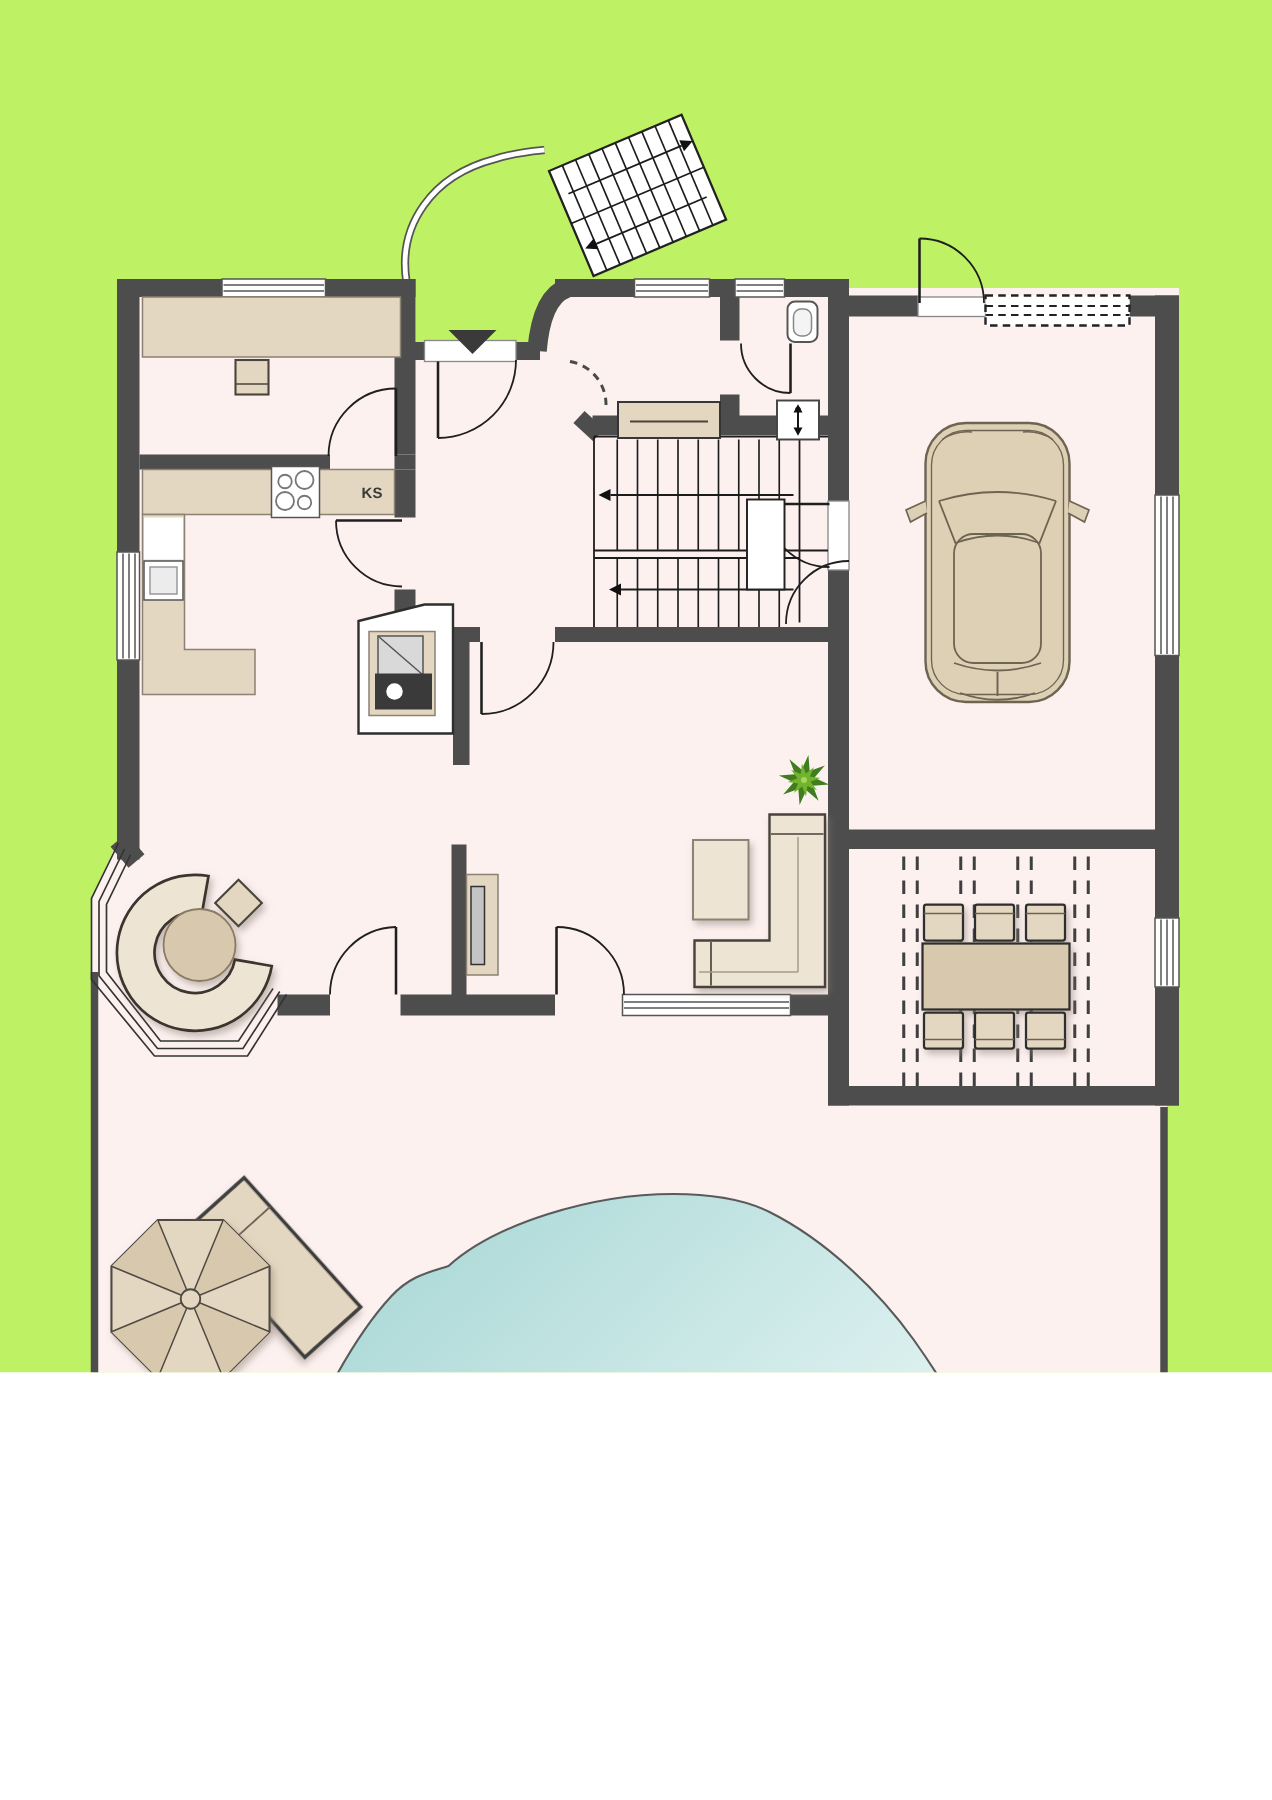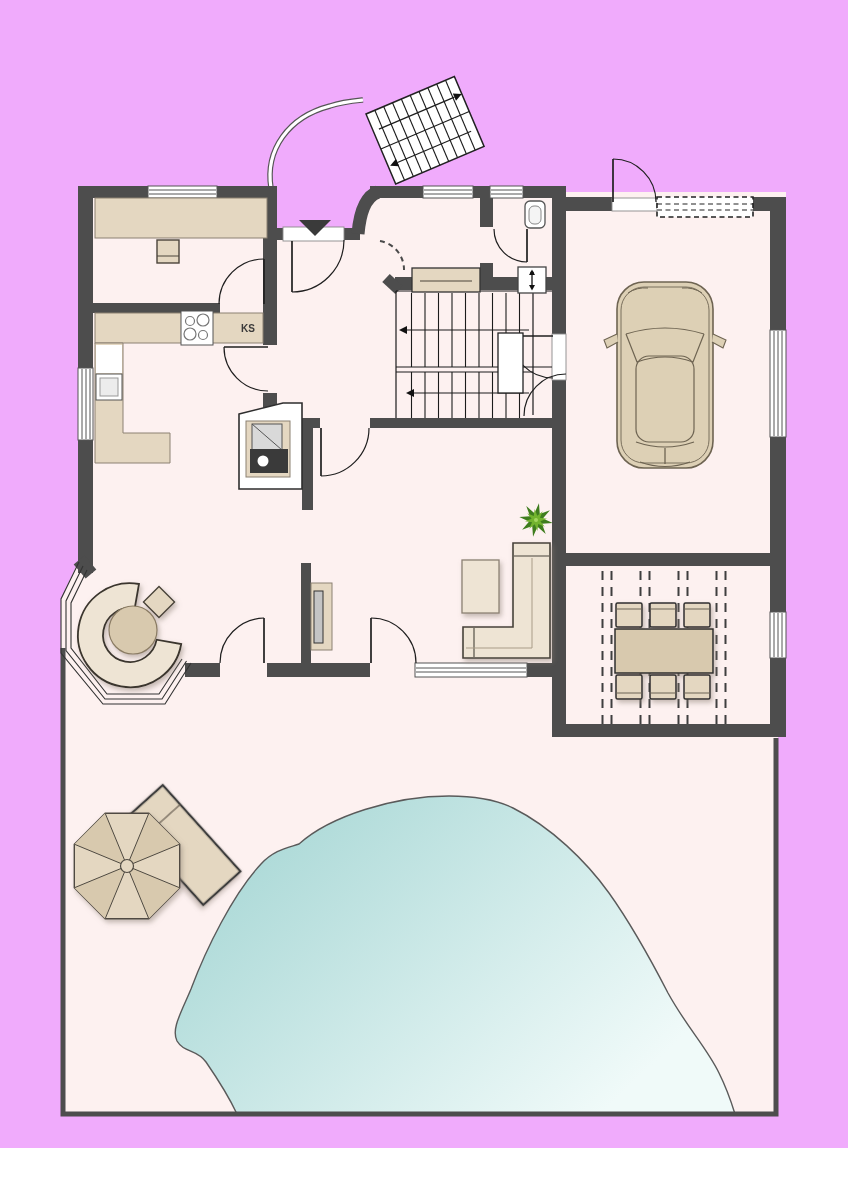--- a/index.html
+++ b/index.html
@@ -1,17 +1,17 @@
 <!DOCTYPE html>
 <html style="--c-wall: #4d4d4d; --c-floor: #fdf1f0; --c-line: #2e2e2e; --c-furn: #e4d7c1; --c-furnDark: #d8c9ae; --c-furnLight: #eee4d4; --c-pool1: #9fd3d1; --c-pool2: #f0faf9; --c-plantDark: #3f7d1e; --c-plantLight: #72b32e; --c-screen: #c4c4c4; --c-carBody: #ddd0b5; --c-carLine: #6e6452; --c-fireDark: #3a3a3a;"><head>
 <meta charset="utf-8">
 <style>
   html,body{margin:0;padding:0;background:#fff;}
   body{font-family:"Liberation Sans", sans-serif;}
-  .stage{position:relative;width:848px;height:1148px;background:#f0abfc;overflow:hidden;}
+  .stage{position:relative;width:848px;height:915px;background:#bef264;overflow:hidden;}
   svg{display:block;}
   .wall{fill:var(--c-wall,#4d4d4d);}
   .floor{fill:var(--c-floor,#fdf1f0);}
   .gap{fill:#ffffff;stroke:#8a8a8a;stroke-width:0.9;}
   .leaf{stroke:#1f1f1f;stroke-width:1.7;fill:none;}
   .arc{stroke:#1f1f1f;stroke-width:1.2;fill:none;}
   .win{fill:#ffffff;stroke:#555;stroke-width:1;}
   .winline{stroke:#555;stroke-width:1;fill:none;}
   .tread{stroke:#1c1c1c;stroke-width:1.1;}
   .thin{stroke:#1c1c1c;stroke-width:1.2;fill:none;}

